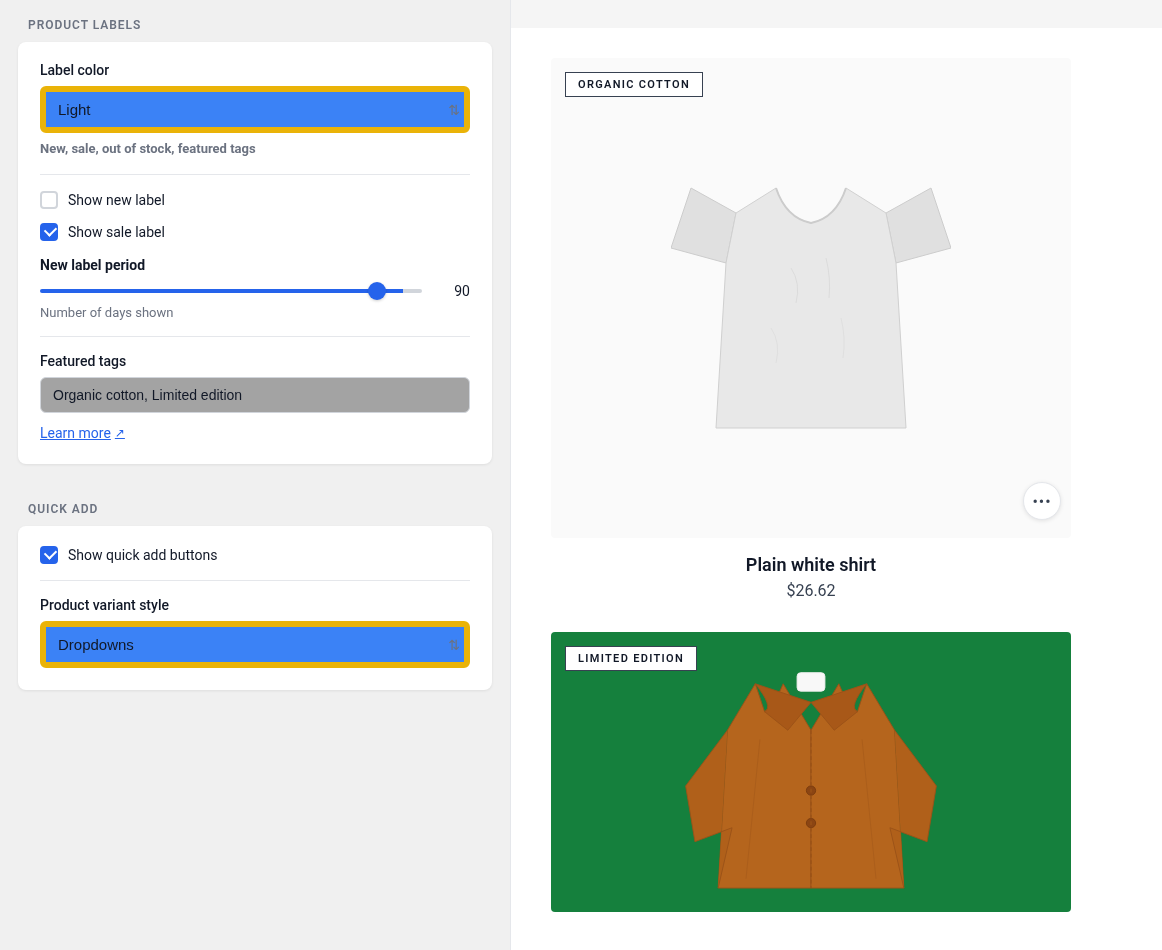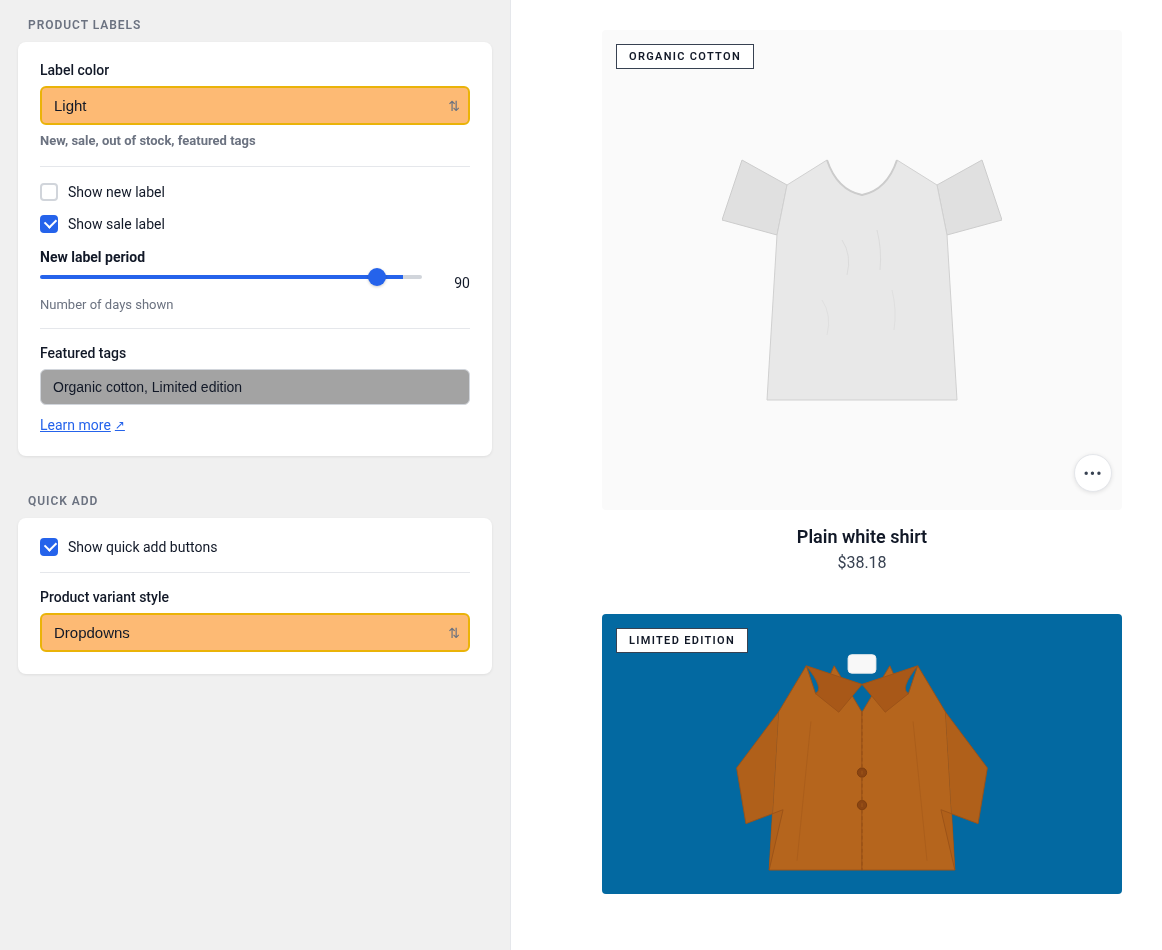--- a/index.html
+++ b/index.html
@@ -48,26 +48,26 @@
 
     .select-wrapper {
       position: relative;
       width: 100%;
     }
 
     .select-wrapper select {
       width: 100%;
       appearance: none;
       -webkit-appearance: none;
-      border: 2px solid #eab308;
+      border: 6px solid #eab308;
       border-radius: 6px;
       padding: 9px 36px 9px 12px;
       font-size: 15px;
       color: #111827;
-      background: #fdba74;
+      background: #3b82f6;
       cursor: pointer;
       outline: none;
     }
 
     .select-arrow {
       position: absolute;
       right: 10px;
       top: 50%;
       transform: translateY(-50%);
       pointer-events: none;
@@ -141,20 +141,21 @@
 
     .slider-label {
       font-size: 14px;
       font-weight: 700;
       color: #111827;
       margin-bottom: 10px;
     }
 
     .slider-row {
       display: flex;
+      align-items: center;
       gap: 20px;
     }
 
     .slider-input {
       flex: 1;
       -webkit-appearance: none;
       appearance: none;
       height: 4px;
       border-radius: 2px;
       background: linear-gradient(to right, #2563eb 0%, #2563eb 95%, #d1d5db 95%, #d1d5db 100%);
@@ -213,23 +214,24 @@
       font-size: 12px;
     }
 
     
     .right-panel {
       flex: 1;
       background: #ffffff;
       padding: 30px 40px;
       display: flex;
       flex-direction: column;
-      align-items: flex-end;
-      gap: 10px;
+      align-items: flex-start;
+      gap: 0;
       overflow-y: auto;
+      margin-top: 28px;
     }
 
     
     .v-divider {
       width: 1px;
       background: #e5e7eb;
       min-height: 950px;
       flex-shrink: 0;
     }
 
@@ -312,21 +314,21 @@
     }
 
     .product-card2 {
       width: 100%;
       max-width: 520px;
       position: relative;
     }
 
     .product-image-wrapper2 {
       position: relative;
-      background: #0369a1;
+      background: #15803d;
       border-radius: 4px;
       overflow: hidden;
       width: 100%;
       height: 280px;
       display: flex;
       align-items: center;
       justify-content: center;
     }
   </style>
 </head>
@@ -441,21 +443,21 @@
           <path d="M 170 170 Q 175 190 172 210" fill="none" stroke="#d5d5d5" stroke-width="1" opacity="0.5"></path>
         </svg>
       </div>
 
     </div>
 
     <div class="more-btn">•••</div>
 
     <div class="product-info">
       <div class="product-name">Plain white shirt</div>
-      <div class="product-price">$38.18</div>
+      <div class="product-price">$26.62</div>
     </div>
   </div>
 
   <div class="product-card2">
     <div class="product-image-wrapper2">
 
       <div class="product-label-badge">LIMITED EDITION</div>
 
       <svg viewBox="0 0 280 250" width="260" height="240" xmlns="http://www.w3.org/2000/svg">
 

